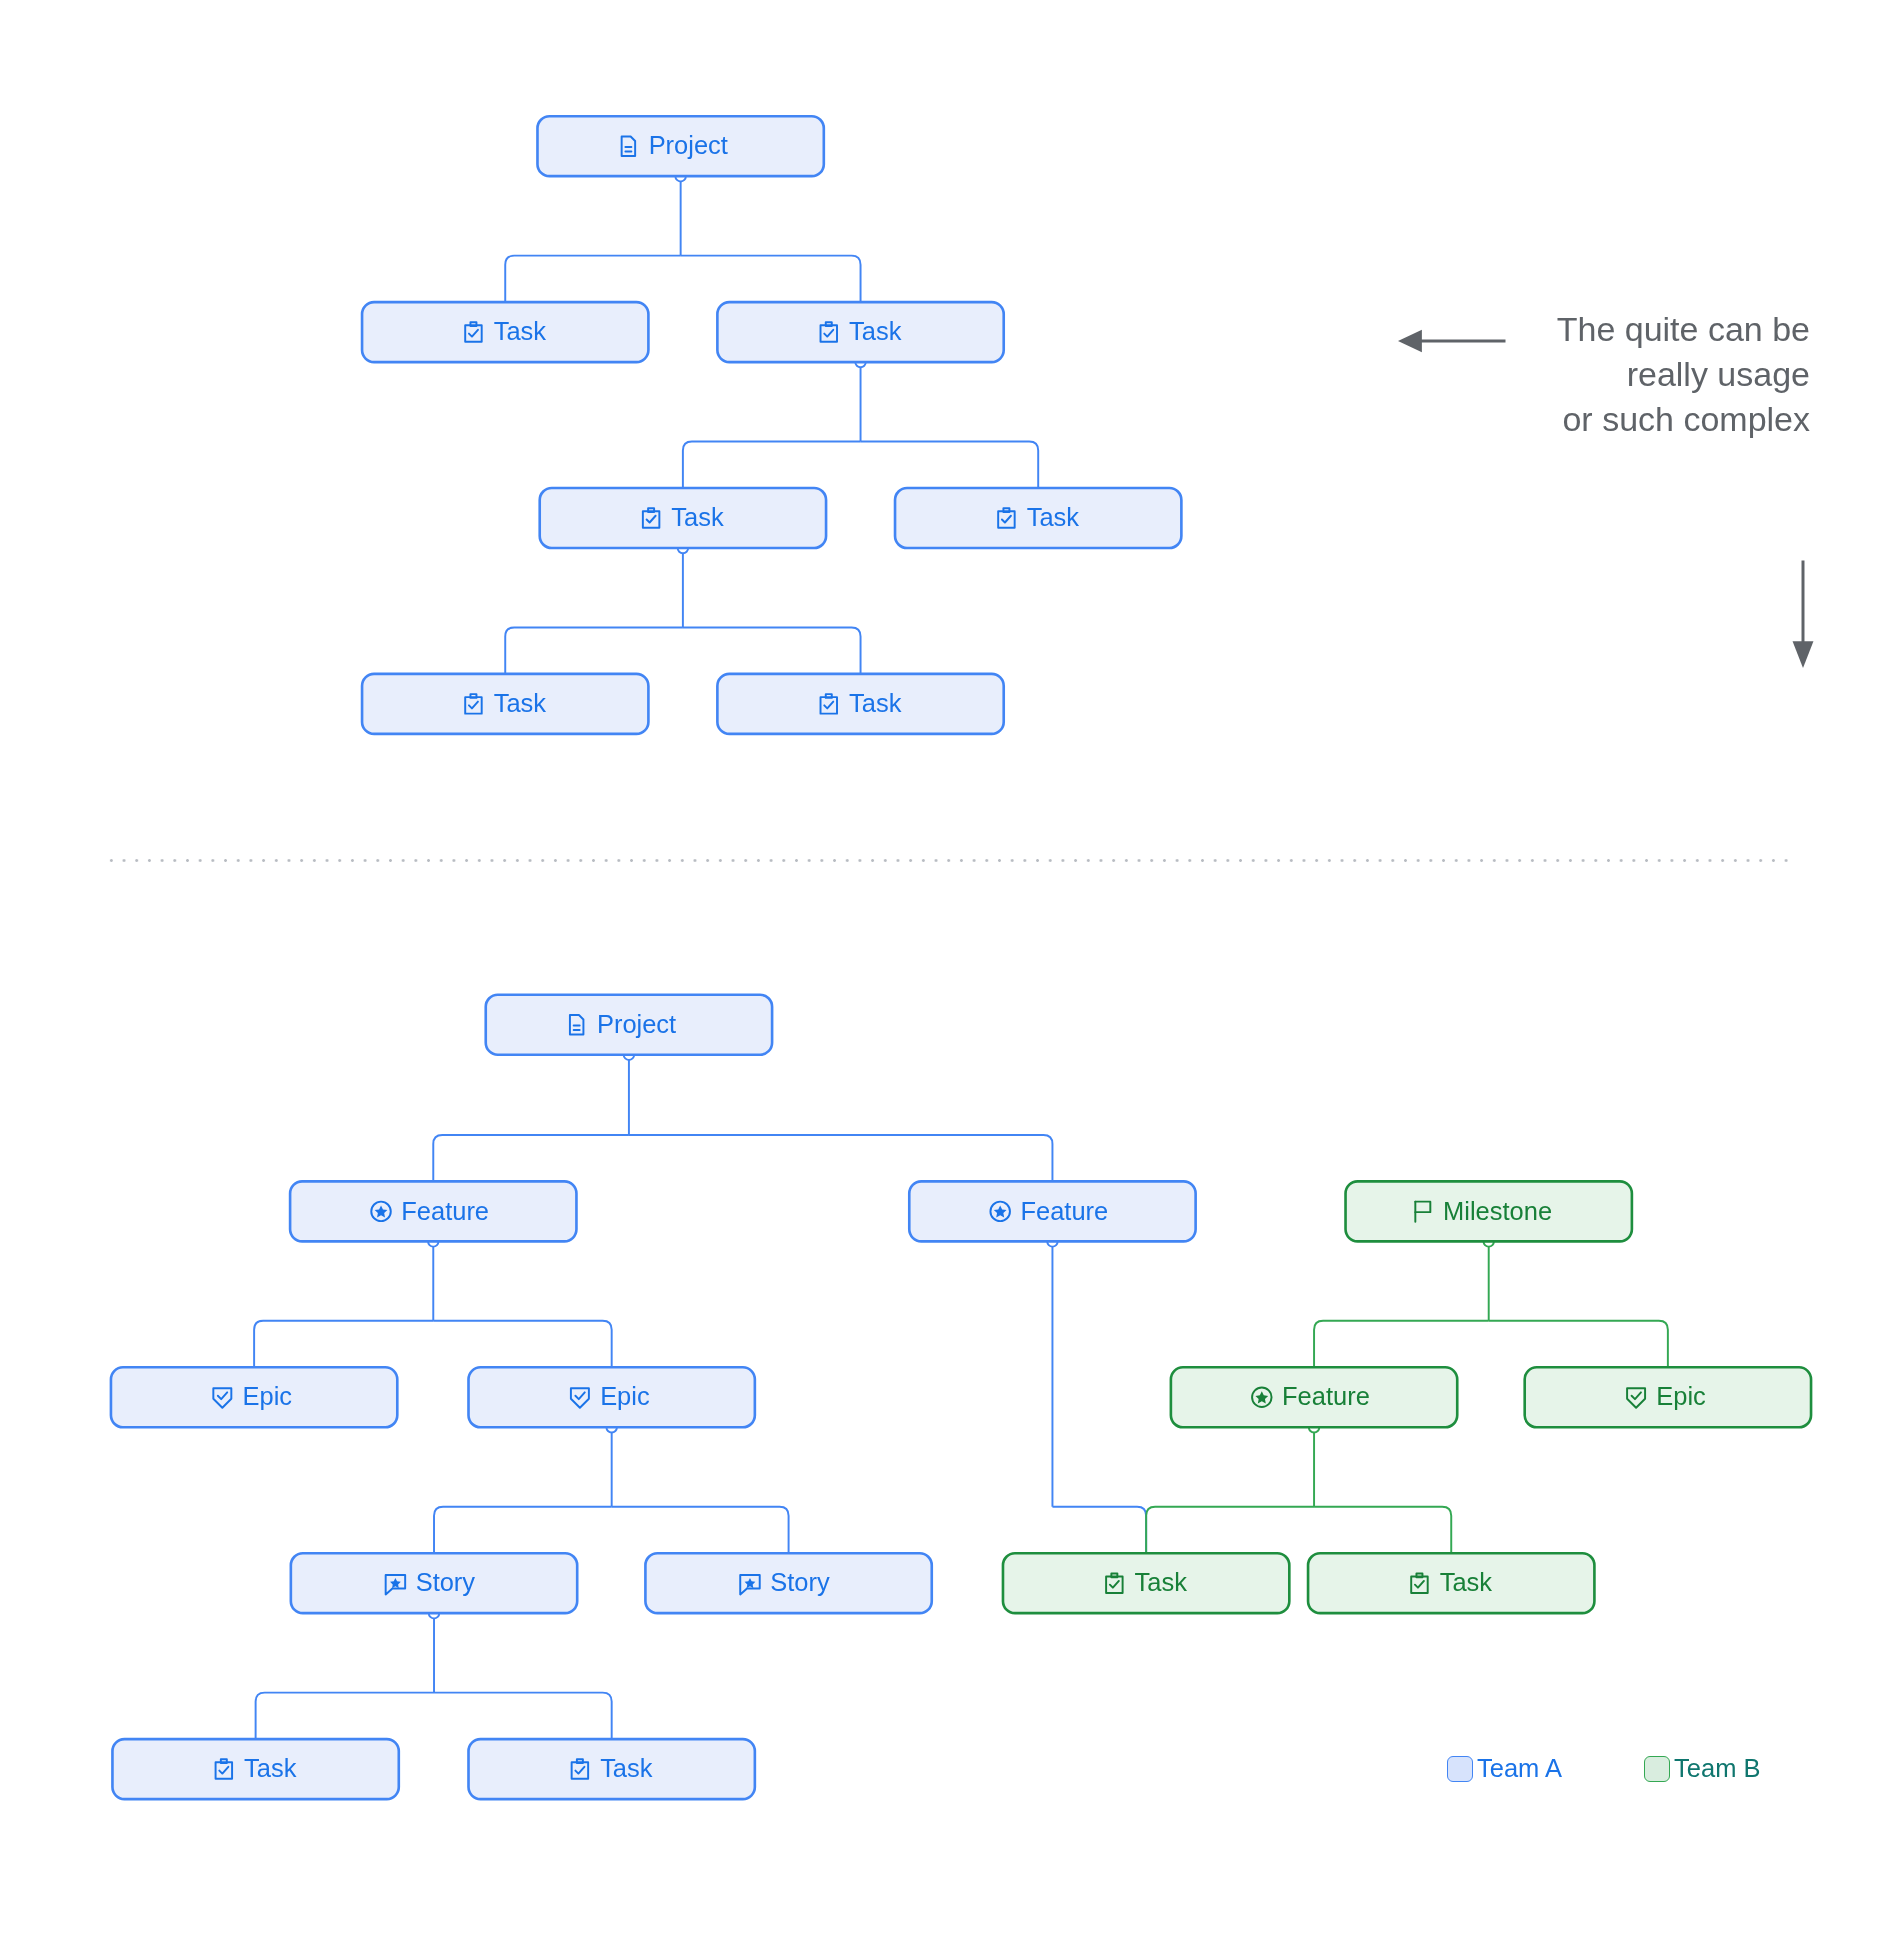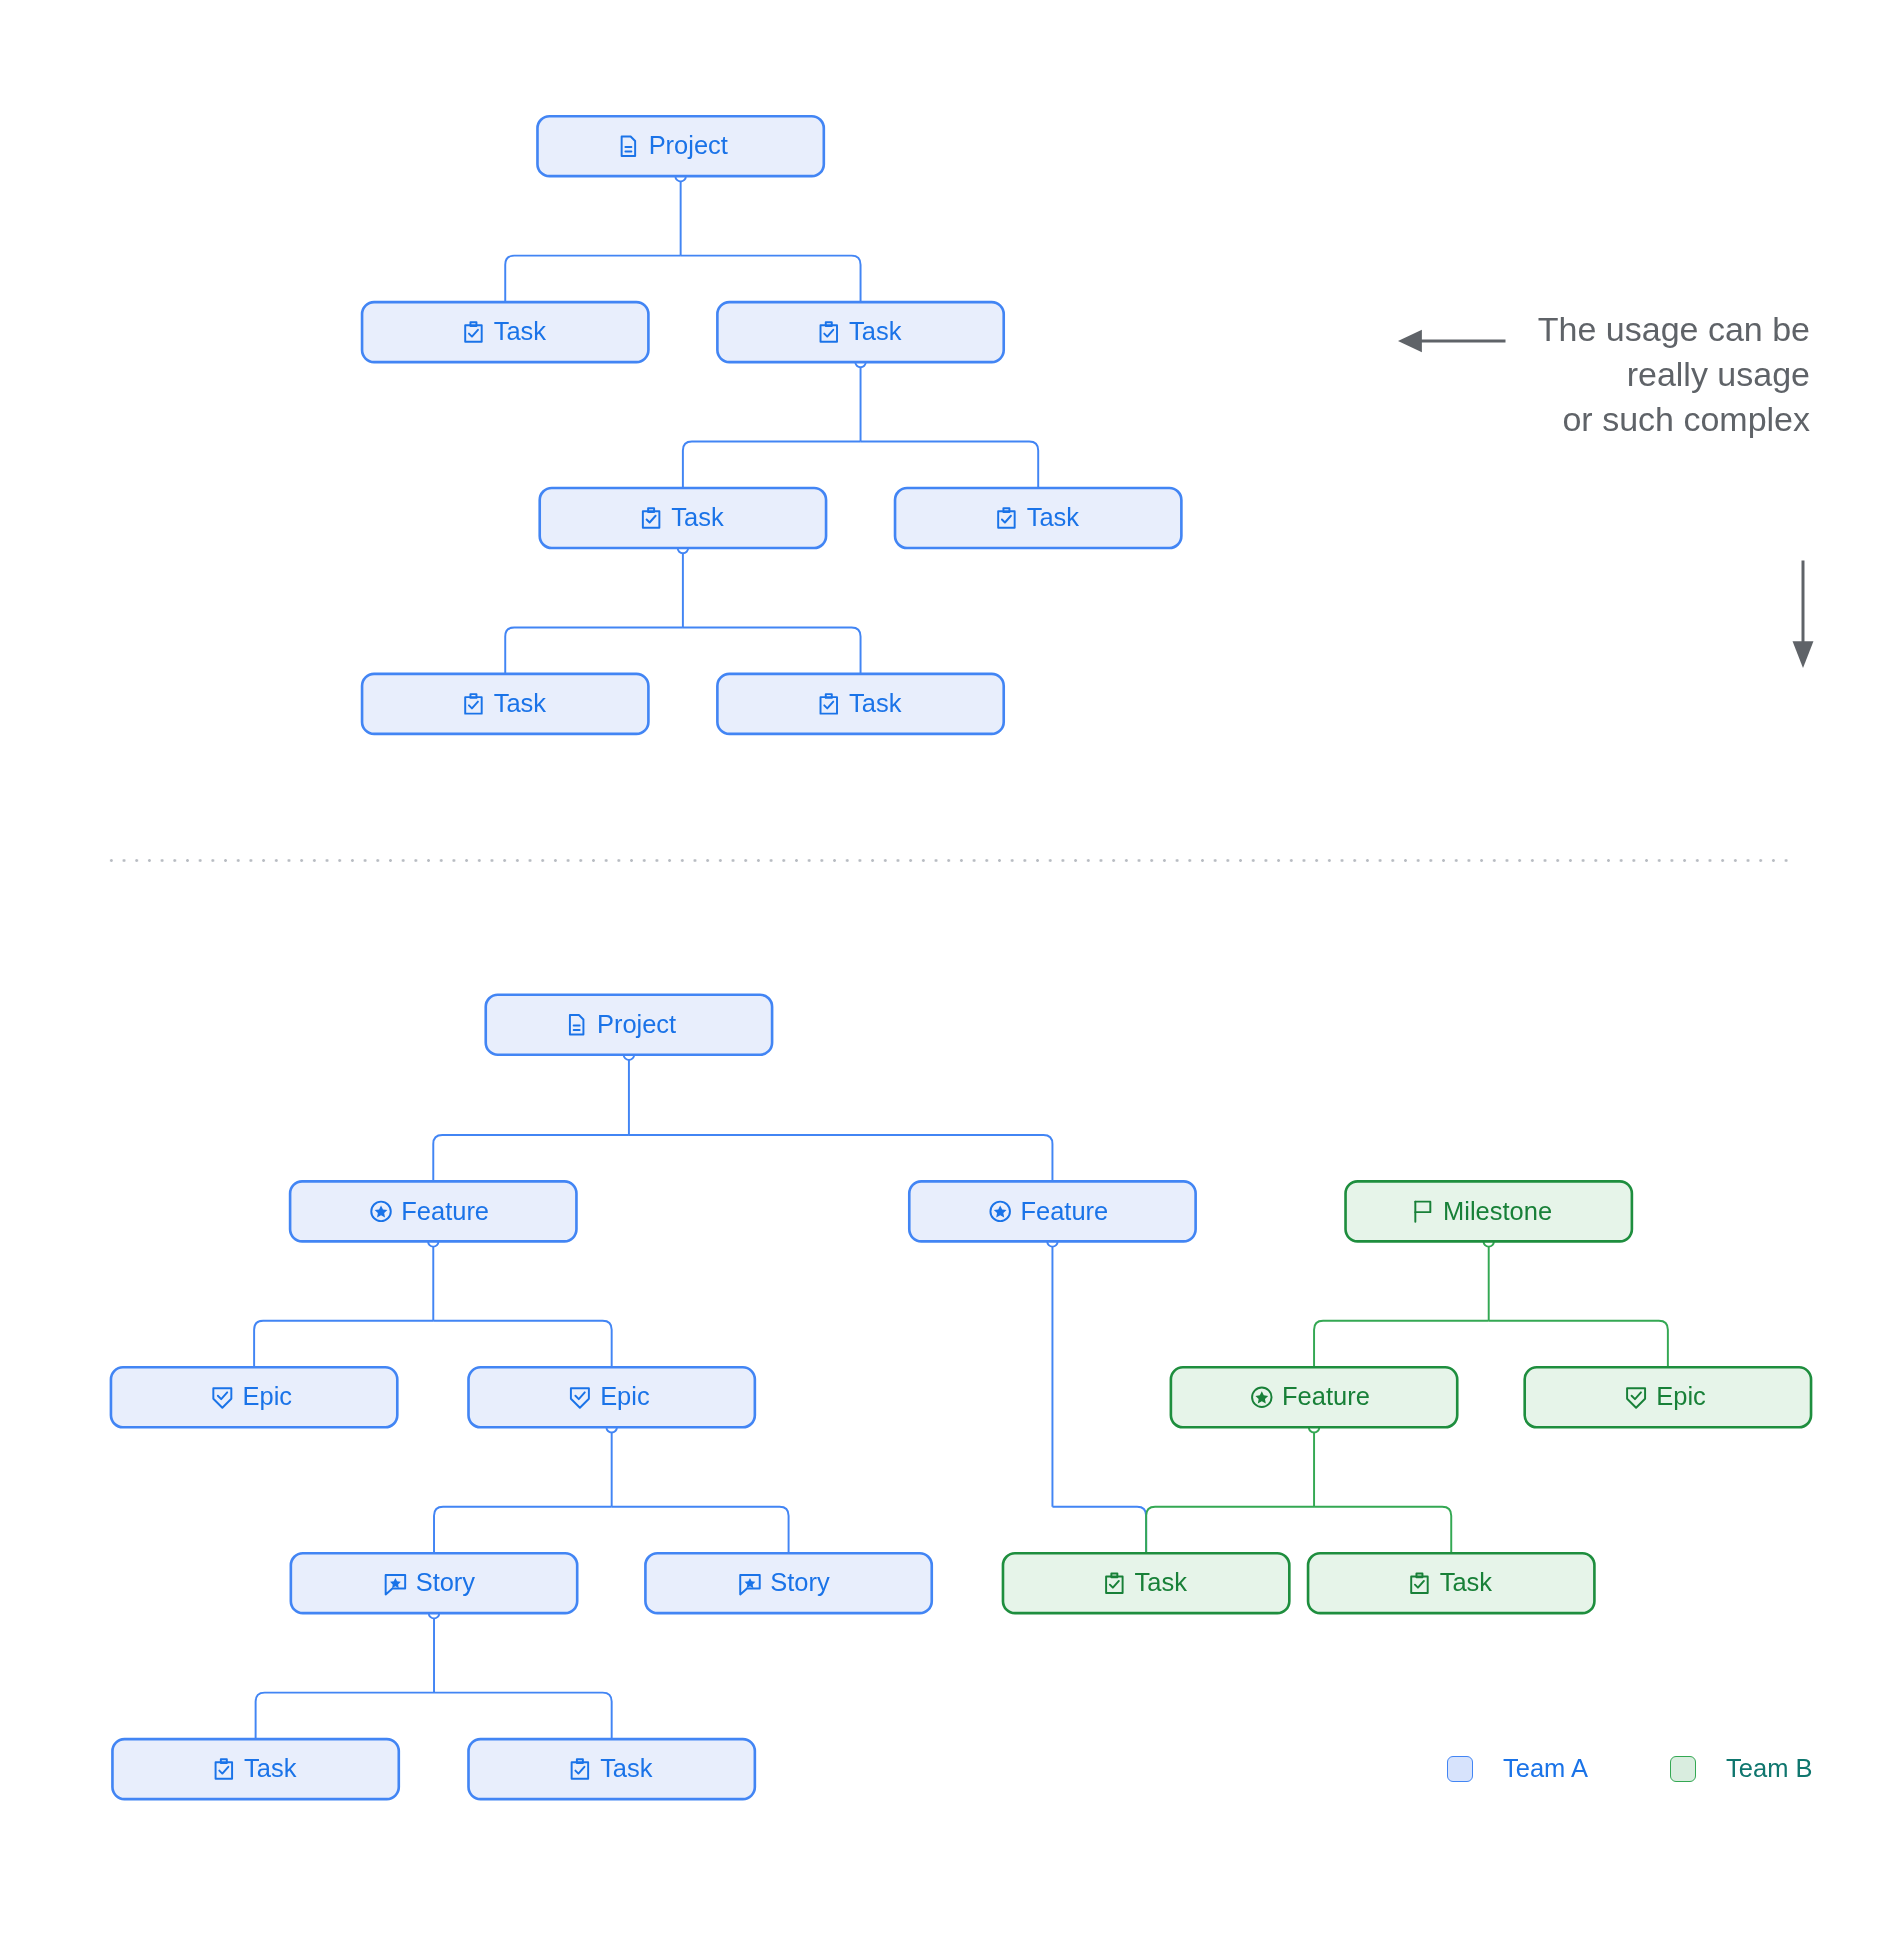--- a/index.html
+++ b/index.html
@@ -31,21 +31,21 @@
     background-size:12.7px 3px;background-repeat:repeat-x;}
 
   .annotation{position:absolute;right:88px;top:307px;width:390px;
     text-align:right;color:#5f6368;font-size:34px;line-height:1.32;
     font-family:"Liberation Sans","DejaVu Sans",sans-serif;}
   .annotation .ln{display:block;white-space:nowrap;}
   .arrow-left{position:absolute;left:1395px;top:326px;width:112px;height:30px;}
   .arrow-down{position:absolute;left:1788px;top:559px;width:30px;height:112px;}
 
   .legend{position:absolute;left:1447px;top:1754px;display:flex;gap:82px;align-items:center;}
-  .legend-item{display:flex;align-items:center;gap:30px;}
+  .legend-item{display:flex;align-items:center;gap:4px;}
   .swatch{width:24px;height:24px;border-radius:6px;border:1.9px solid #4285f4;background:#d7e3fc;}
   .swatch.green{border-color:#34a853;background:#d9eddf;}
   .legend-text{font-size:25.5px;color:#1a73e8;font-family:"Liberation Sans","DejaVu Sans",sans-serif;}
   .legend-text.green{color:#0f766e;}
 </style>
 </head>
 <body>
 
 <div id="stage">
 
@@ -270,21 +270,21 @@
     </svg>
 
   <div class="divider"></div>
 
   <svg class="arrow-left" viewBox="0 0 150 40">
     <line x1="148" y1="20" x2="34" y2="20" stroke="#5f6368" stroke-width="4"></line>
     <polygon points="4,20 36,5 36,35" fill="#5f6368"></polygon>
   </svg>
 
   <div class="annotation">
-    <span class="ln">The usage can be</span>
+    <span class="ln">The quite can be</span>
     <span class="ln">really usage</span>
     <span class="ln">or such complex</span>
   </div>
 
   <svg class="arrow-down" viewBox="0 0 40 150">
     <line x1="20" y1="2" x2="20" y2="112" stroke="#5f6368" stroke-width="4"></line>
     <polygon points="20,146 6,110 34,110" fill="#5f6368"></polygon>
   </svg>
 
   <div class="legend">

